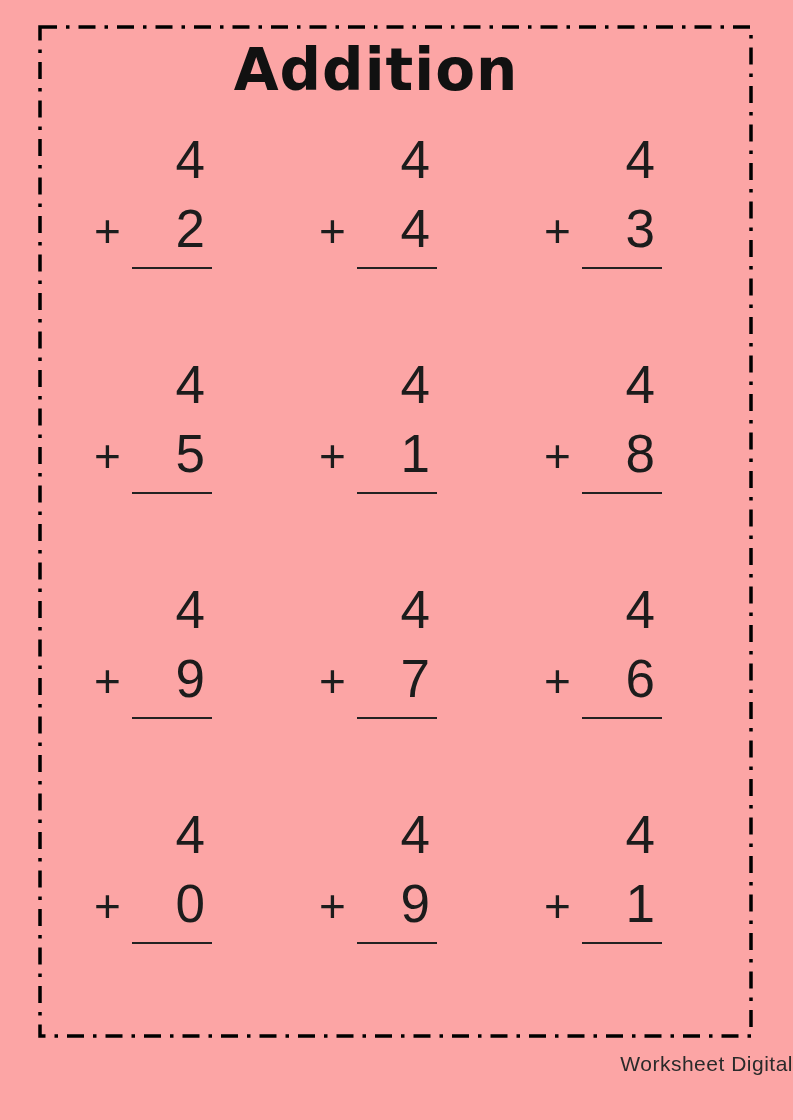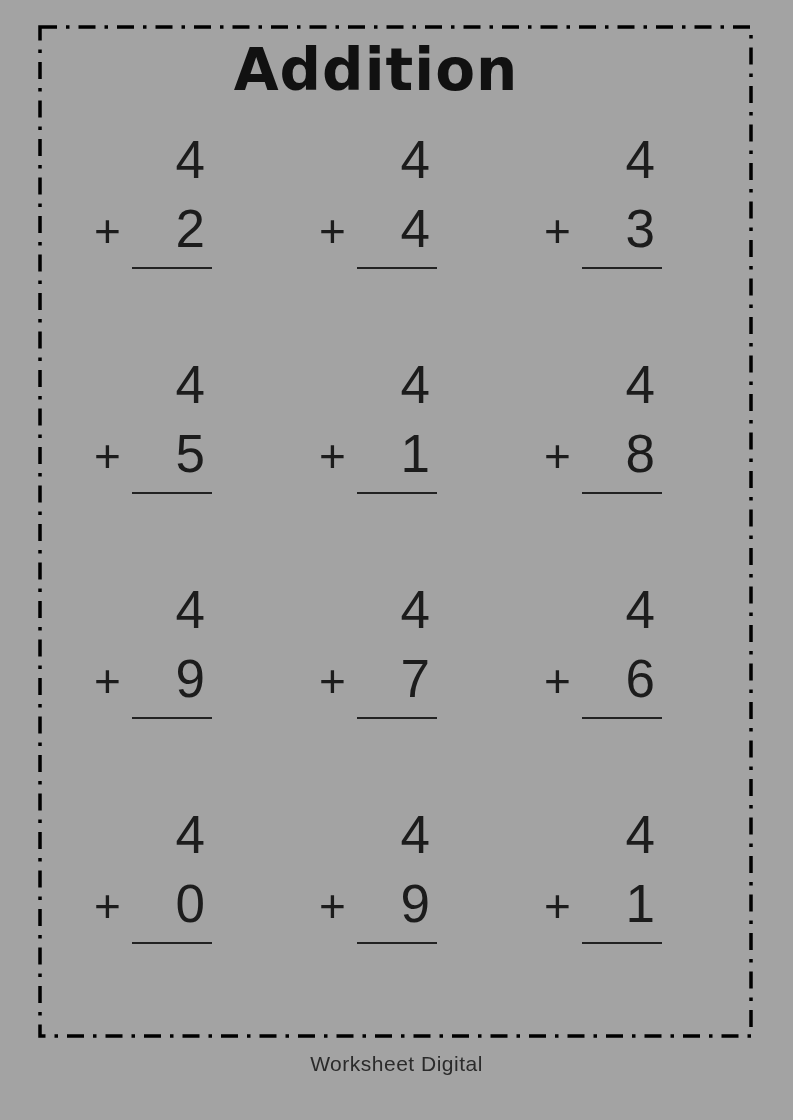--- a/index.html
+++ b/index.html
@@ -7,21 +7,21 @@
     width: 793px;
     height: 1120px;
     background: #ffffff;
     font-family: "Liberation Sans", sans-serif;
     overflow: hidden;
   }
   .sheet {
     position: relative;
     width: 793px;
     height: 1120px;
-    background: #a3a3a3;
+    background: #fca5a5;
   }
   .border-layer {
     position: absolute;
     left: 0;
     top: 0;
     width: 793px;
     height: 1120px;
     pointer-events: none;
   }
   .title {
@@ -76,21 +76,21 @@
     margin-left: auto;
     width: 80px;
     height: 0;
     border-bottom: 2.5px solid #222222;
   }
   .footer {
     position: absolute;
     top: 1052px;
     left: 0;
     width: 793px;
-    text-align: center;
+    text-align: right;
     font-size: 21px;
     color: #2a2a2a;
     letter-spacing: 0.5px;
   }
 </style>
 </head>
 <body>
 
 <div class="sheet">
 

